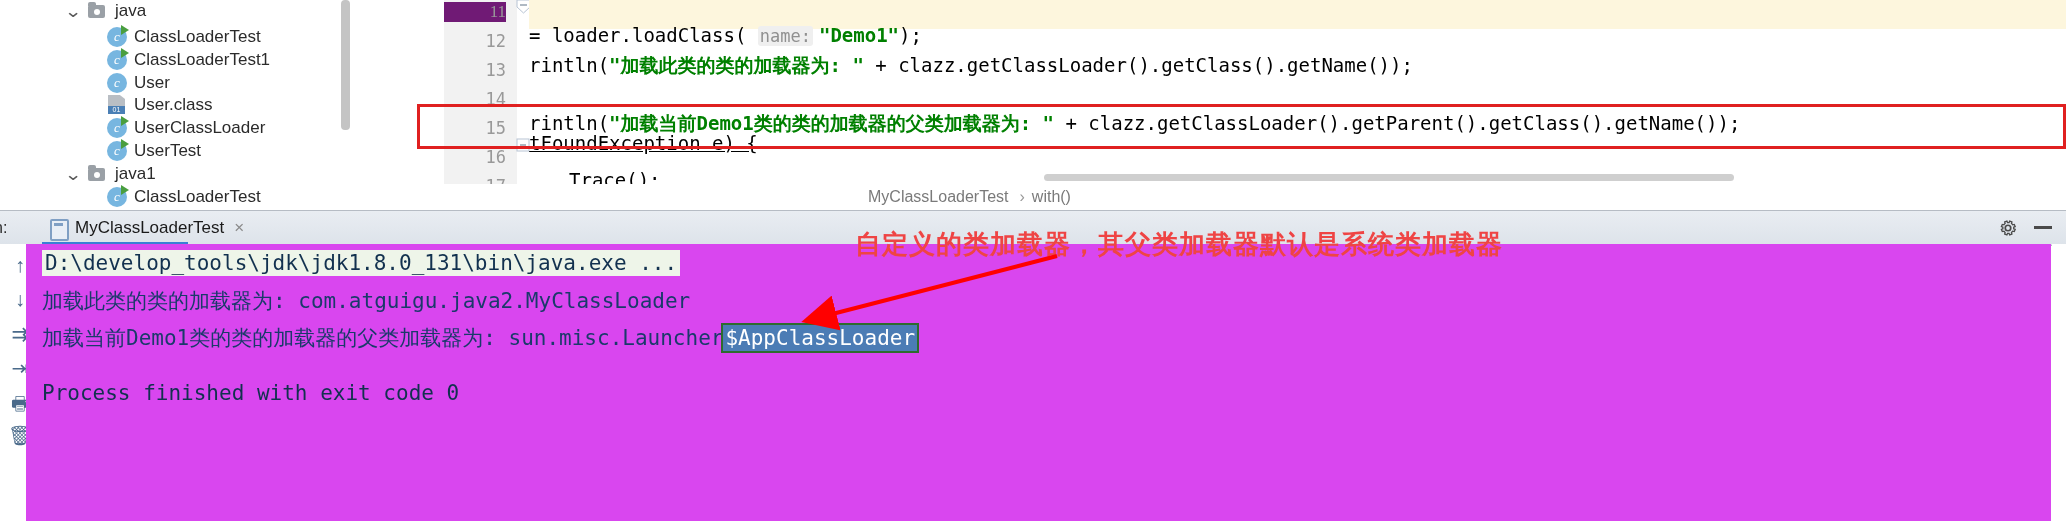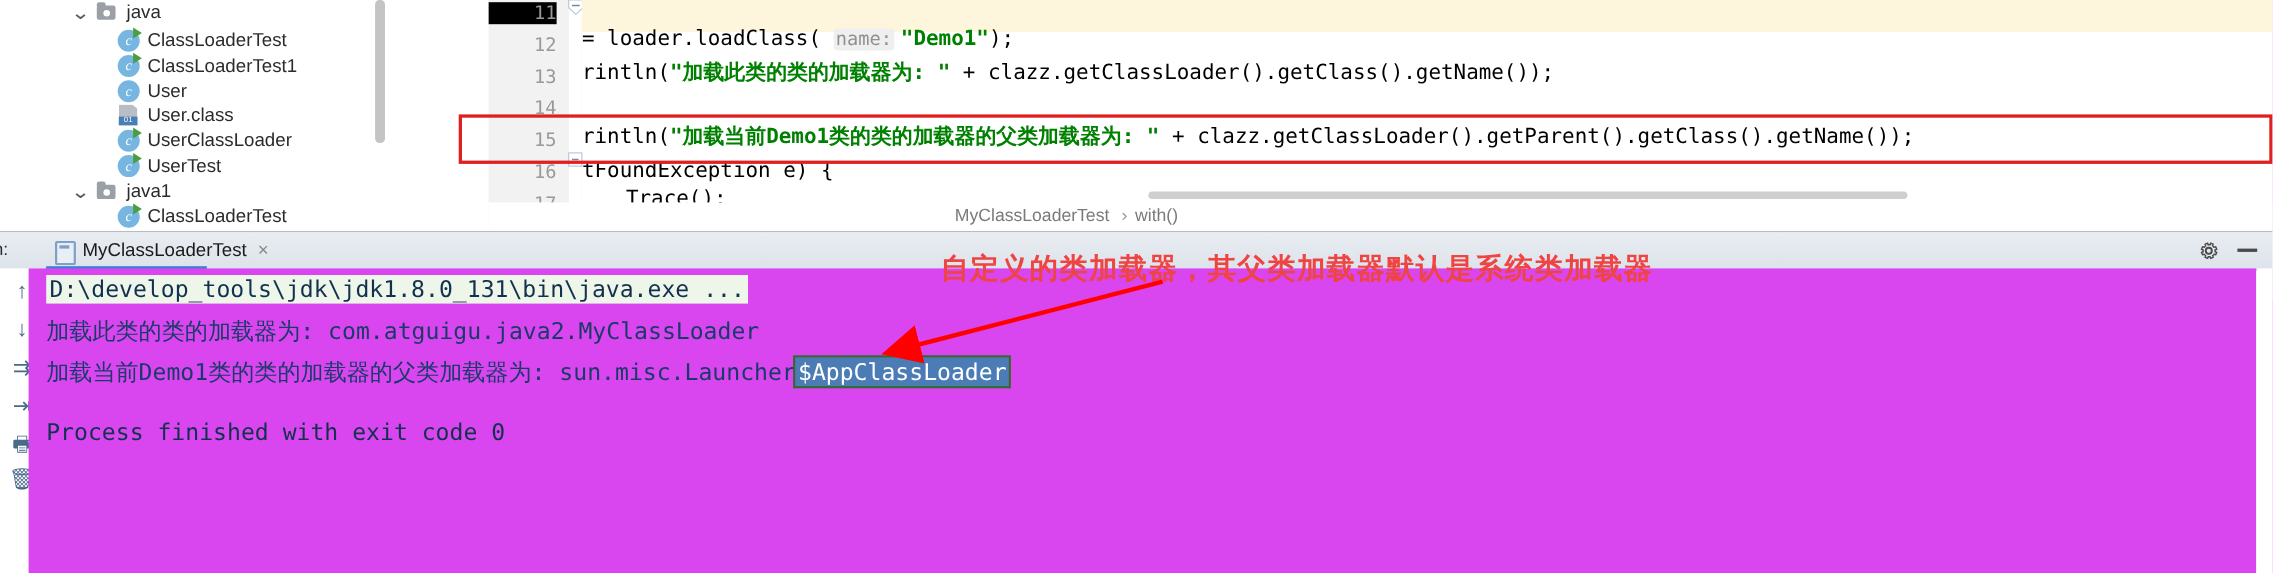--- a/index.html
+++ b/index.html
@@ -33,21 +33,21 @@
                clip-path:polygon(0 0,70% 0,100% 30%,100% 100%,0 100%);}
   .clsicon .bn{position:absolute;left:2px;bottom:2px;width:17px;height:8px;background:#4a7fb5;
                color:#fff;font-size:7px;line-height:8px;text-align:center;letter-spacing:0px;}
   .tlabel{font-size:17px;color:#2b2b2b;font-family:"Liberation Sans", sans-serif;}
 
   
   #editor{position:absolute;left:444px;top:0;width:1622px;height:247px;background:#ffffff;overflow:hidden;}
   #gutter{position:absolute;left:0;top:0;width:73px;height:247px;background:#f2f2f2;border-right:1px solid #e3e3e3;}
   .gline{position:absolute;left:0;width:62px;text-align:right;font-family:"DejaVu Sans Mono", monospace;
          font-size:17px;color:#999999;}
-  .gline.hl{background:#000000;}
+  .gline.hl{background:#701a75;font-family:Liberation Serif, serif;}
   #gutter-strip{position:absolute;left:73px;top:0;width:12px;height:247px;background:#ffffff;border-right:1px solid #c9d4e4;}
   #fold-marker{position:absolute;left:72px;top:0px;width:15px;height:14px;}
   #code-area{position:absolute;left:85px;top:0;width:1537px;height:247px;background:#ffffff;}
   .cline{position:absolute;left:0;white-space:nowrap;font-family:"DejaVu Sans Mono", monospace;
          font-size:19px;color:#000000;letter-spacing:0px;}
   .str{color:#008000;font-weight:bold;}
   .hint{color:#909090;background:#efefef;border-radius:3px;padding:0 2px;font-size:17px;}
   #line11-hl{position:absolute;left:0;top:0;width:1537px;height:29px;background:#fdf6dd;}
   #red-box{position:absolute;left:417px;top:104px;width:1649px;height:45px;border:3px solid #e02020;box-sizing:border-box;z-index:6;}
   #scroll-v{position:absolute;left:341px;top:0;width:9px;height:130px;background:#c4c4c4;border-radius:4px;}
@@ -204,21 +204,21 @@
 
     <div id="code-area">
       <div id="line11-hl"></div>
 
       <div class="cline" style="top:24px;"><span>= loader.loadClass( </span><span class="hint">name:</span><span style="display:inline-block;width:6px;"></span><span class="str">"Demo1"</span><span>);</span></div>
 
       <div class="cline" style="top:53px;"><span>rintln(</span><span class="str">"加载此类的类的加载器为: "</span><span> + clazz.getClassLoader().getClass().getName());</span></div>
 
       <div class="cline" style="top:111px;"><span>rintln(</span><span class="str">"加载当前Demo1类的类的加载器的父类加载器为: "</span><span> + clazz.getClassLoader().getParent().getClass().getName());</span></div>
 
-      <div class="cline" style="top:144px;">tFoundException e) {</div>
+      <div class="cline" style="top:132px;text-decoration:underline;">tFoundException e) {</div>
 
       <div class="cline" style="top:169px;margin-left:40px;">Trace();</div>
     </div>
 
     <svg style="position:absolute;left:72px;top:138px;width:15px;height:14px;" viewBox="0 0 15 14">
       <rect x="1" y="1" width="12" height="12" fill="#ffffff" stroke="#b8c4d4" stroke-width="1"></rect>
       <line x1="4" y1="7" x2="10" y2="7" stroke="#7a8a9a" stroke-width="1.2"></line>
     </svg>
   </div>
 

